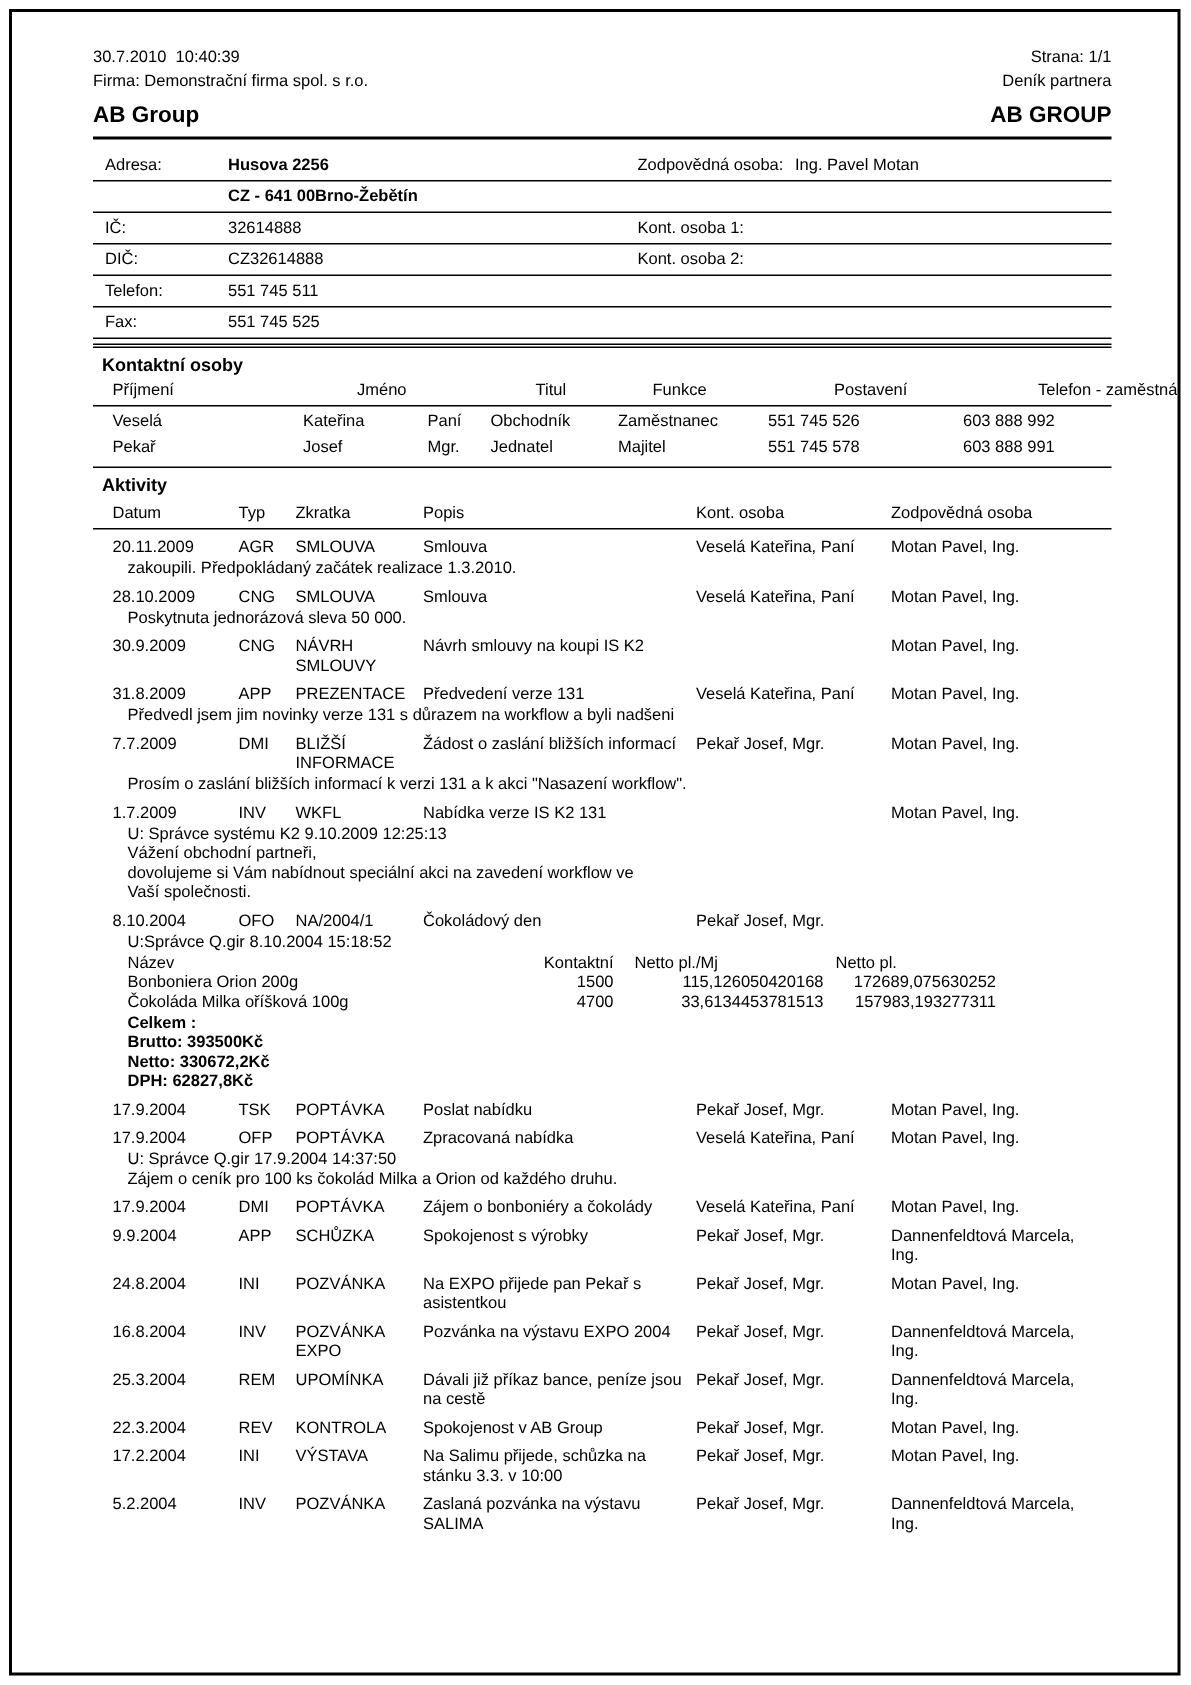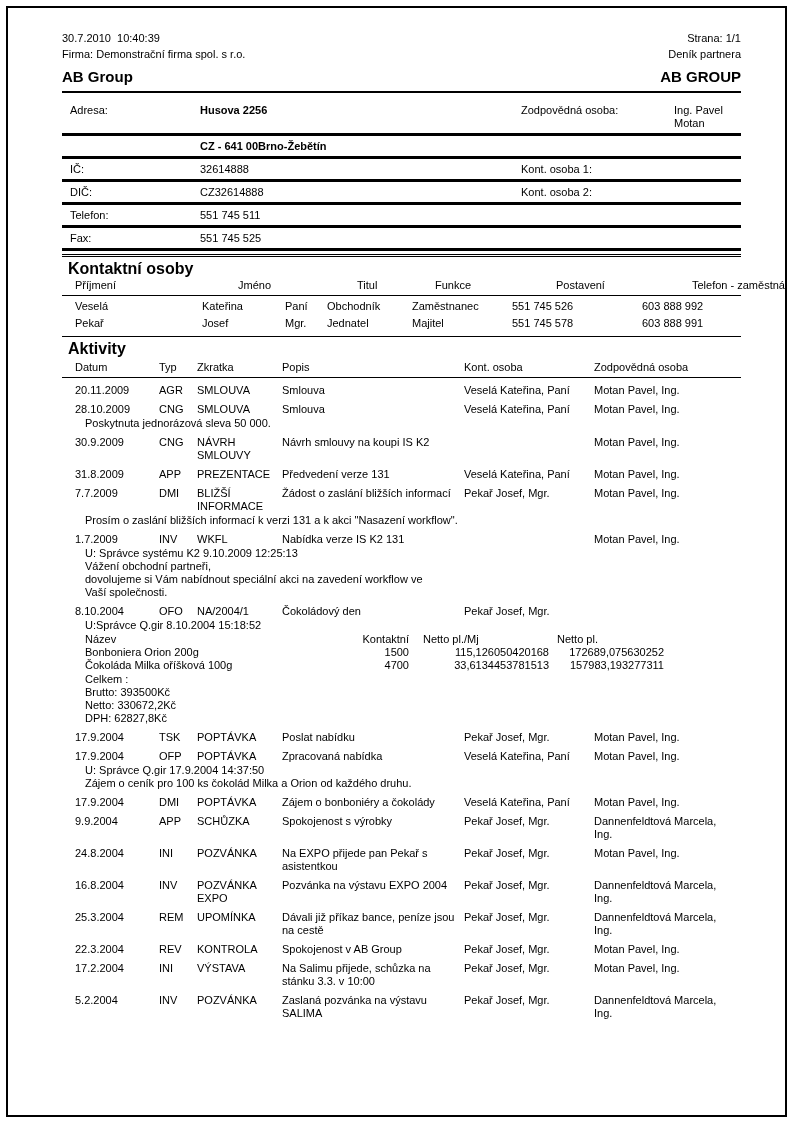--- a/index.html
+++ b/index.html
@@ -17,24 +17,24 @@
   .pre { white-space:pre; }
   .b { font-weight:bold; }
   .hdr-row { display:flex; justify-content:space-between; align-items:center; }
   .hdr-row + .hdr-row { margin-top:3px; }
   .big { font-size:15px; font-weight:bold; line-height:26px; }
   .title-row { margin-top:1px; }
   .rule-thick { border-top:2px solid #000; margin-top:1px; }
   .addr { margin-top:7px; }
   .addr-row {
     display:grid; grid-template-columns:82px 273px 105px 1fr;
-    padding:4px 0 3px 8px; border-bottom:3px solid #000000;gap:48px;
+    padding:4px 0 3px 8px; border-bottom:1px solid #000000;
   }
   .rule-double { height:3px; border-top:1px solid #000; border-bottom:1px solid #000; margin-top:3px; }
-  .section-title { font-weight:bold; font-size:16px; padding:5px 0 3px 6px; }
+  .section-title { font-weight:bold; font-size:12px; padding:5px 0 3px 6px; }
   .ct-head, .ct-row {
     display:grid; grid-template-columns:127px 83px 42px 85px 100px 130px 1fr;
     padding-left:13px;
   }
   .ct-head { padding-top:1px; padding-bottom:3px; border-bottom:1px solid #000;gap:36px; }
   .ct-row { padding-top:4px; }
   .rule-thin { border-top:1px solid #000; margin-top:6px; }
   .act-head, .act-row {
     display:grid; grid-template-columns:84px 38px 85px 182px 130px 1fr;
     padding-left:13px;
@@ -42,21 +42,21 @@
   .act-head { padding-top:3px; padding-bottom:3px; border-bottom:1px solid #000; }
   .act-row > span { padding-right:5px; }
   .act-item { margin-top:6px; }
   .act-notes { padding-left:23px; white-space:pre-line; margin-top:1px; }
   .detail { padding-left:23px; margin-top:1px; }
   .d-row { display:grid; grid-template-columns:262px 62px 140px 115px; }
   .d-row .num { text-align:right; }
   .d-head span:nth-child(2) { text-align:right; }
   .d-head span:nth-child(3) { padding-left:14px; }
   .d-head span:nth-child(4) { padding-left:8px; }
-  .d-totals { white-space:pre-line; margin-top:1px; }
+  .d-totals { white-space:pre-line; margin-top:1px;font-weight:bold; }
 </style>
 </head>
 <body>
 
 <div class="page">
 
   <div class="hdr-row">
     <span class="pre">30.7.2010  10:40:39</span>
     <span>Strana: 1/1</span>
   </div>
@@ -158,20 +158,21 @@
   <div>
   <div class="act-item">
     <div class="act-row">
       <span>20.11.2009</span>
       <span>AGR</span>
       <span>SMLOUVA</span>
       <span>Smlouva</span>
       <span>Veselá Kateřina, Paní</span>
       <span>Motan Pavel, Ing.</span>
     </div>
+    <div class="act-notes">zakoupili. Předpokládaný začátek realizace 1.3.2010.</div>
   </div>
 
   <div class="act-item">
     <div class="act-row">
       <span>28.10.2009</span>
       <span>CNG</span>
       <span>SMLOUVA</span>
       <span>Smlouva</span>
       <span>Veselá Kateřina, Paní</span>
       <span>Motan Pavel, Ing.</span>
@@ -192,20 +193,21 @@
 
   <div class="act-item">
     <div class="act-row">
       <span>31.8.2009</span>
       <span>APP</span>
       <span>PREZENTACE</span>
       <span>Předvedení verze 131</span>
       <span>Veselá Kateřina, Paní</span>
       <span>Motan Pavel, Ing.</span>
     </div>
+    <div class="act-notes">Předvedl jsem jim novinky verze 131 s důrazem na workflow a byli nadšeni</div>
   </div>
 
   <div class="act-item">
     <div class="act-row">
       <span>7.7.2009</span>
       <span>DMI</span>
       <span>BLIŽŠÍ INFORMACE</span>
       <span>Žádost o zaslání bližších informací</span>
       <span>Pekař Josef, Mgr.</span>
       <span>Motan Pavel, Ing.</span>

